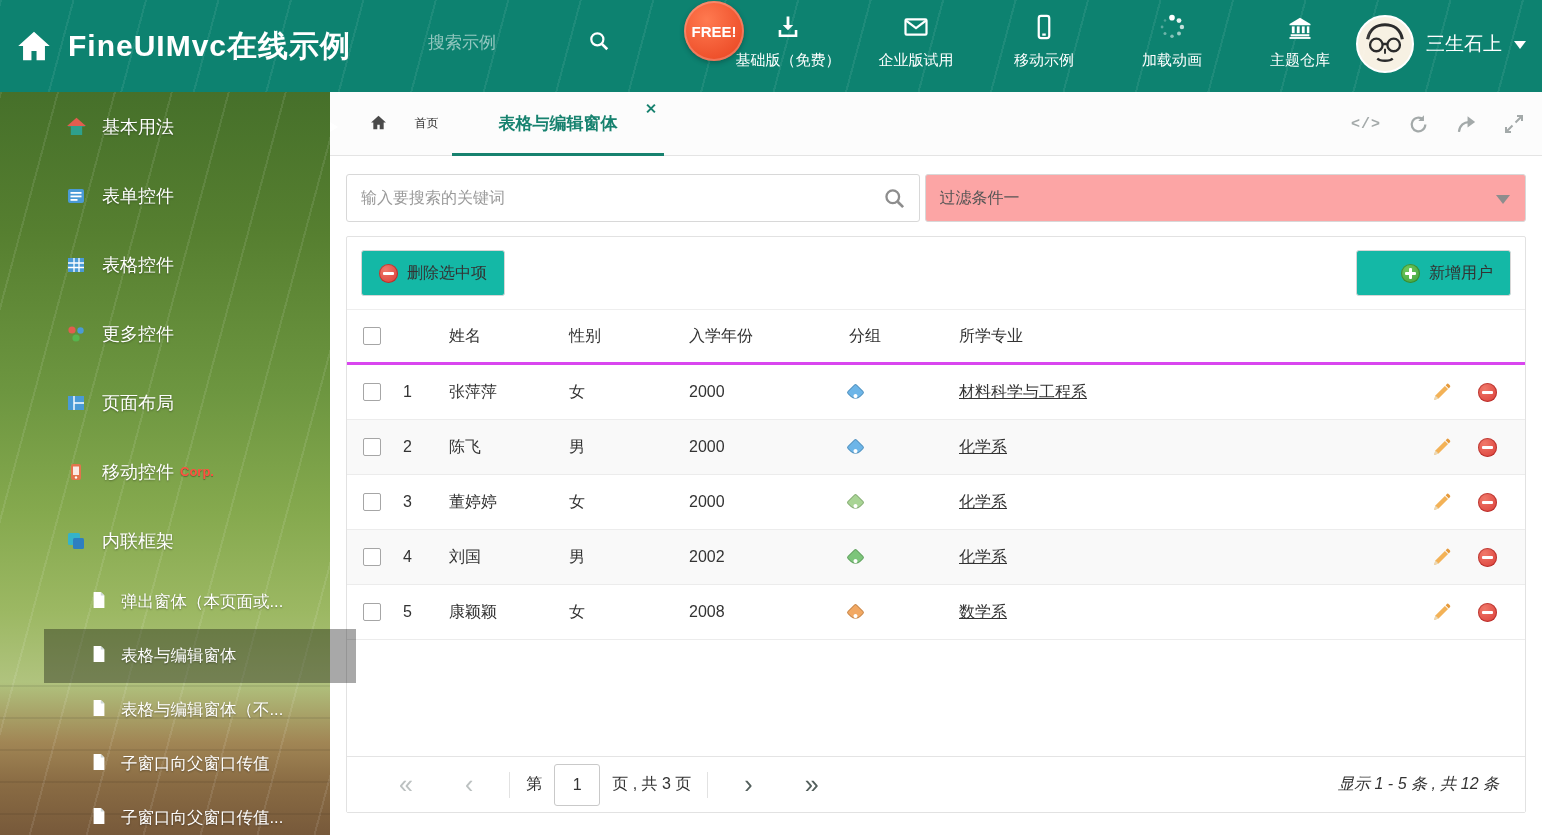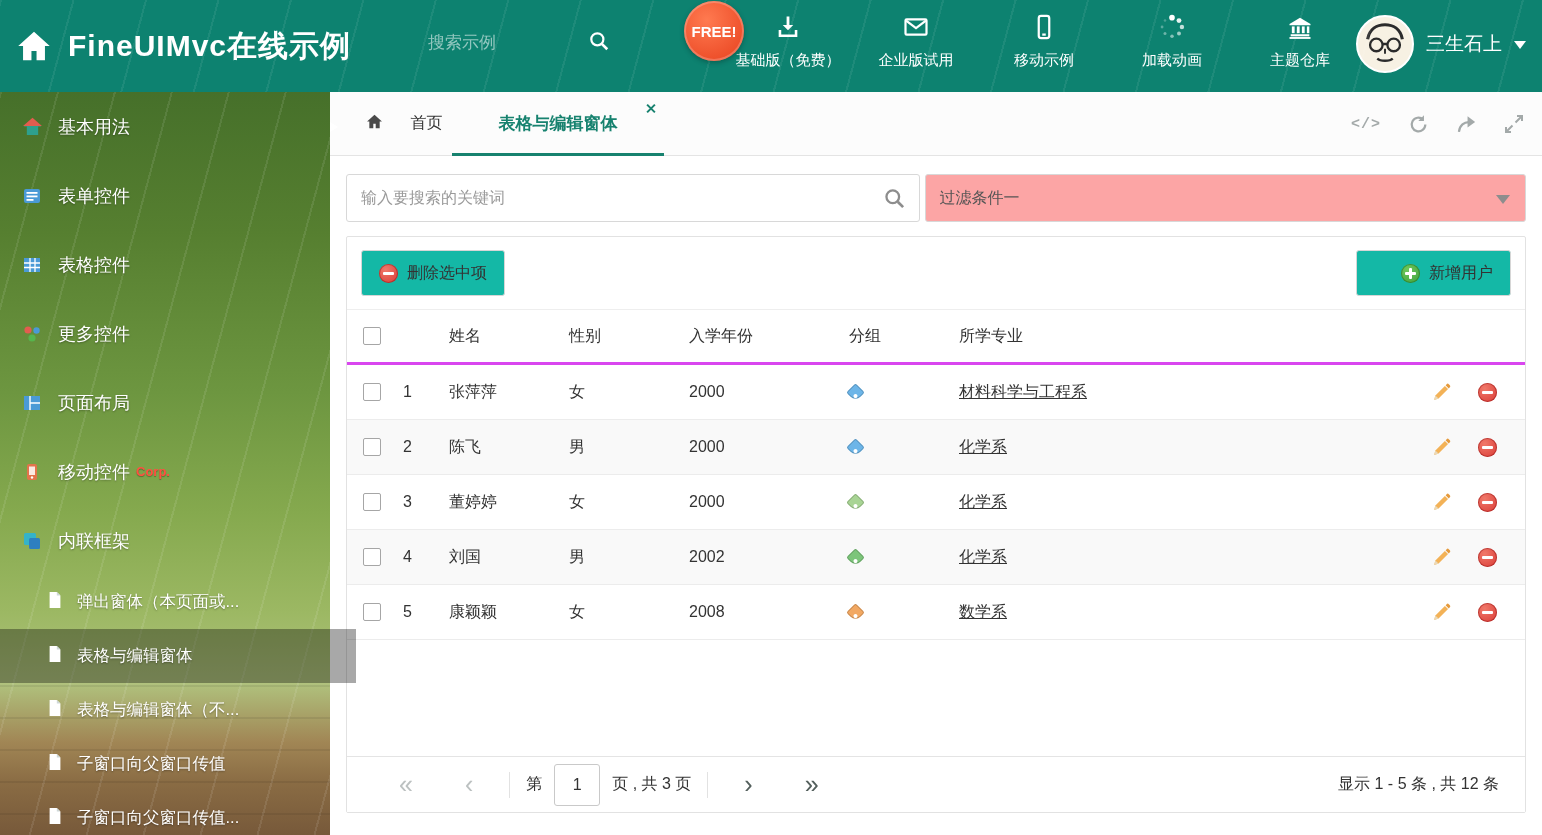--- a/index.html
+++ b/index.html
@@ -24,39 +24,39 @@
   .hdr-nav-item .nav-label { font-size:15px; margin-top:6px; white-space:nowrap; }
   .hdr-user { position:absolute; right:16px; top:15px; display:flex; align-items:center; gap:12px; }
   .avatar { width:58px; height:58px; border-radius:50%; overflow:hidden; background:#f7f1e3; border:2px solid #fff; }
   .user-name { color:#fff; font-size:19px; }
   .caret-down-white { width:0; height:0; border:6px solid transparent; border-top:8px solid #fff; margin-top:7px; }
 
   
   .sidebar { position:absolute; top:92px; left:0; width:356px; height:743px; overflow:hidden;
     background:
       repeating-linear-gradient(105deg, rgba(255,255,255,0.09) 0 2px, transparent 2px 55px),
-      linear-gradient(to bottom,#46702a 0,#567f30 140px,#6d9640 300px,#85a94e 420px,#9cb863 520px,#b0c37e 590px,#a18655 650px,#8a6c44 690px,#77593a 743px); }
+      linear-gradient(to bottom,#46702a 0,#567f30 140px,#6d9640 300px,#85a94e 420px,#9cb863 520px,#b0c37e 590px,#a18655 650px,#8a6c44 690px,#77593a 743px); padding-left: 44px; }
   .sidebar::after { content:''; position:absolute; left:0; right:0; bottom:0; height:150px; pointer-events:none;
     background:repeating-linear-gradient(to bottom, rgba(0,0,0,0.12) 0 2px, transparent 2px 32px); opacity:.6; }
   .side-item { position:relative; height:69px; display:flex; align-items:center; padding-left:22px; cursor:pointer; z-index:1; }
   .side-item .si-icon { width:22px; height:22px; display:flex; align-items:center; }
   .side-item .si-label { color:#fff; font-size:18px; margin-left:14px; text-shadow:0 1px 2px rgba(0,0,0,0.35); }
   .side-item .si-badge { color:#ff5040; font-size:13px; margin-left:6px; font-weight:bold; text-shadow:0 1px 1px rgba(0,0,0,0.3); }
   .arrow-right { position:absolute; right:18px; width:0; height:0; border-left:8px solid #fff; border-top:5px solid transparent; border-bottom:5px solid transparent; }
   .arrow-down { position:absolute; right:16px; width:0; height:0; border-top:8px solid #fff; border-left:5px solid transparent; border-right:5px solid transparent; }
   .side-subitem { position:relative; height:54px; display:flex; align-items:center; padding-left:46px; cursor:pointer; z-index:1; }
   .side-subitem .si-label { color:#fff; font-size:16.5px; margin-left:13px; text-shadow:0 1px 2px rgba(0,0,0,0.35); white-space:nowrap; }
   .side-subitem.active { background:rgba(0,0,0,0.34); }
 
   
   .main { position:absolute; top:92px; left:330px; width:1212px; height:743px; background:#fff; }
 
   .tabbar { position:relative; height:64px; background:#fcfcfc; border-bottom:1px solid #e4e4e4; display:flex; align-items:stretch; }
   .tab { display:flex; align-items:center; justify-content:center; gap:9px; cursor:pointer; position:relative; }
-  .tab-home { margin-left:26px; width:96px; color:#333; font-size:16px;gap:28px; }
+  .tab-home { margin-left:26px; width:96px; color:#333; font-size:12px;gap:28px; }
   .tab-active { width:212px; color:#17826f; font-size:17px; font-weight:bold; }
   .tab-active::after { content:''; position:absolute; left:0; right:0; bottom:-1px; height:3px; background:#17826f; }
   .tab-close { position:absolute; right:8px; top:11px; width:11px; height:11px; cursor:pointer; }
   .tab-close::before,.tab-close::after { content:''; position:absolute; left:5px; top:0; width:2px; height:11px; background:#17826f; }
   .tab-close::before { transform:rotate(45deg); } .tab-close::after { transform:rotate(-45deg); }
   .tab-corner { position:absolute; right:18px; top:0; height:64px; display:flex; align-items:center; gap:27px; }
   .corner-icon { color:#a3a9a9; cursor:pointer; display:flex; align-items:center; }
   .code-glyph { font-size:15px; font-weight:bold; letter-spacing:1px; font-family:"Liberation Mono","DejaVu Sans Mono",monospace; }
 
   .content { padding:18px 16px 0 16px; position:relative; height:679px; }
@@ -103,21 +103,21 @@
   .act { cursor:pointer; display:flex; align-items:center; }
 
   .pager { position:absolute; left:0; right:0; bottom:0; height:56px; border-top:1px solid #e4e4e4;
     display:flex; align-items:center; padding:0 26px; gap:0; font-size:16px; color:#333; background:#fff; }
   .pg-btn { font-size:25px; line-height:1; cursor:pointer; color:#49555­2; padding:0 26px; color:#535f5c; }
   .pg-btn.disabled { color:#bcc1c1; }
   .pg-divider { width:1px; height:26px; background:#e2e2e2; margin:0 10px; }
   .pg-label { margin:0 6px; white-space:nowrap; }
   .pg-input { width:46px; height:42px; border:1px solid #c9c9c9; border-radius:3px; text-align:center; font-size:16px;
     color:#333; margin:0 6px; outline:none; font-family:inherit; }
-  .pg-summary { margin-left:auto; white-space:nowrap; }
+  .pg-summary { margin-left:auto; white-space:nowrap;font-style:italic; }
 </style>
 </head>
 <body>
 
 <div class="header" style="background: rgb(13, 130, 112);">
   <span class="hdr-home">
     <svg viewBox="0 0 24 24" width="36" height="36" fill="#fff">
         <path d="M12 2.5L22.5 12h-3.2v9.5h-5.6v-6.2h-3.4v6.2H4.7V12H1.5z"></path>
       </svg>
   </span>

